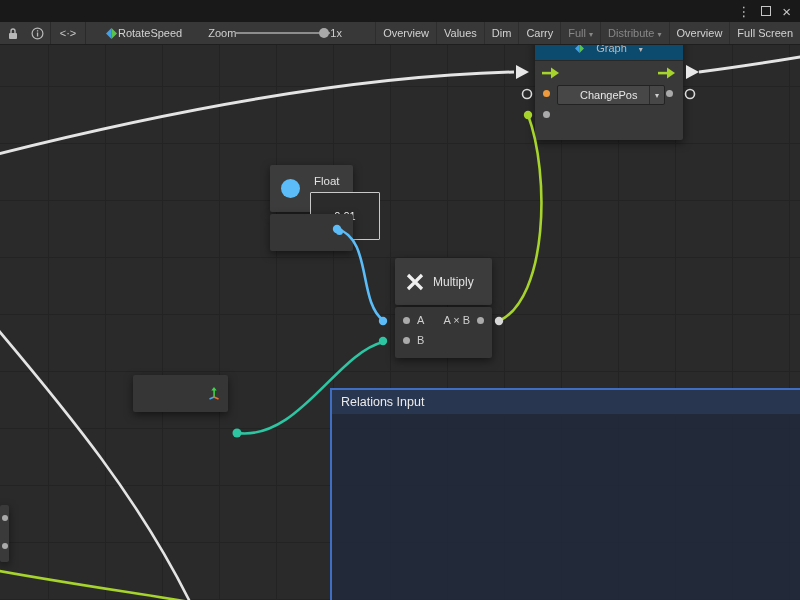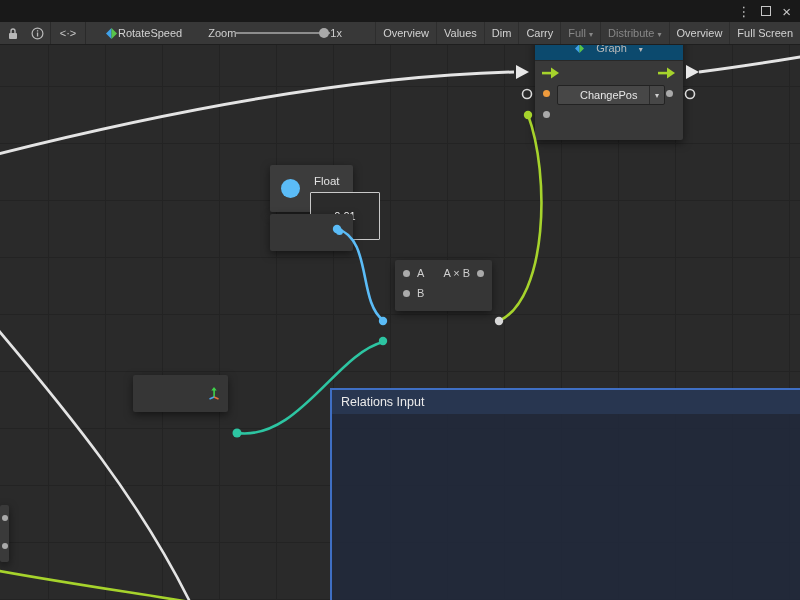--- a/index.html
+++ b/index.html
@@ -199,20 +199,26 @@
         <span style="position:absolute;left:11px;top:14px;width:19px;height:19px;border-radius:50%;background:#5bbcf7;"></span>
         <span style="position:absolute;left:44px;top:10px;font-size:11.5px;color:#e2e2e2;">Float</span>
         <input class="float-input" value="0.01" style="">
       </div>
       <div class="node-box node-body" style="width:83px;height:37px;">
         <span class="pdot" style="right:10px;top:14px;background:#5bbcf7;"></span>
       </div>
     </div>
 
     <div class="node" style="left:395px;top:214px;">
+      <div class="node-box" style="width:97px;height:47px;">
+        <svg width="20" height="20" viewBox="0 0 20 20" style="position:absolute;left:10px;top:14px;">
+          <path d="M3 3 L17 17 M17 3 L3 17" stroke="#f0f0f0" stroke-width="3.2"></path>
+        </svg>
+        <span style="position:absolute;left:38px;top:17px;font-size:12px;color:#e2e2e2;">Multiply</span>
+      </div>
       <div class="node-box node-body" style="width:97px;height:51px;">
         <span class="pdot" style="left:8px;top:10px;"></span>
         <span class="plabel" style="left:22px;top:7px;">A</span>
         <span class="plabel" style="right:22px;top:7px;">A × B</span>
         <span class="pdot" style="right:8px;top:10px;"></span>
         <span class="pdot" style="left:8px;top:30px;"></span>
         <span class="plabel" style="left:22px;top:27px;">B</span>
       </div>
     </div>
 

